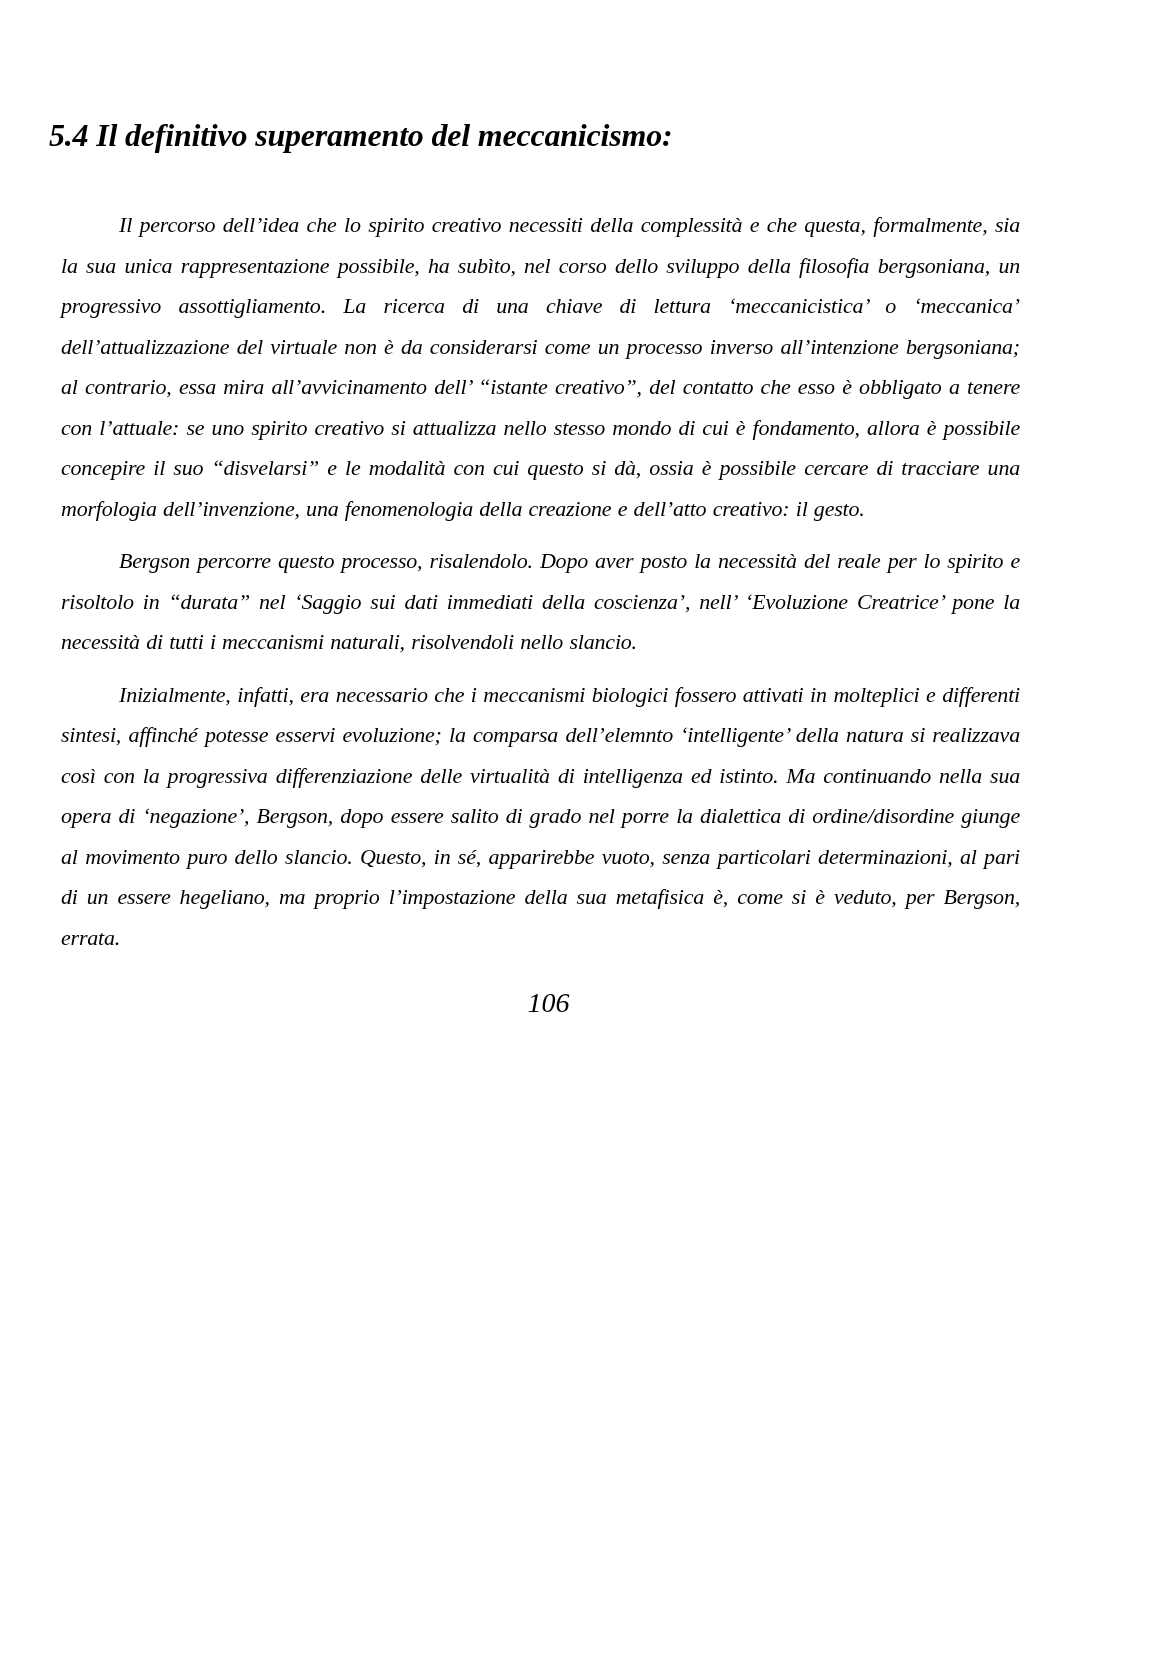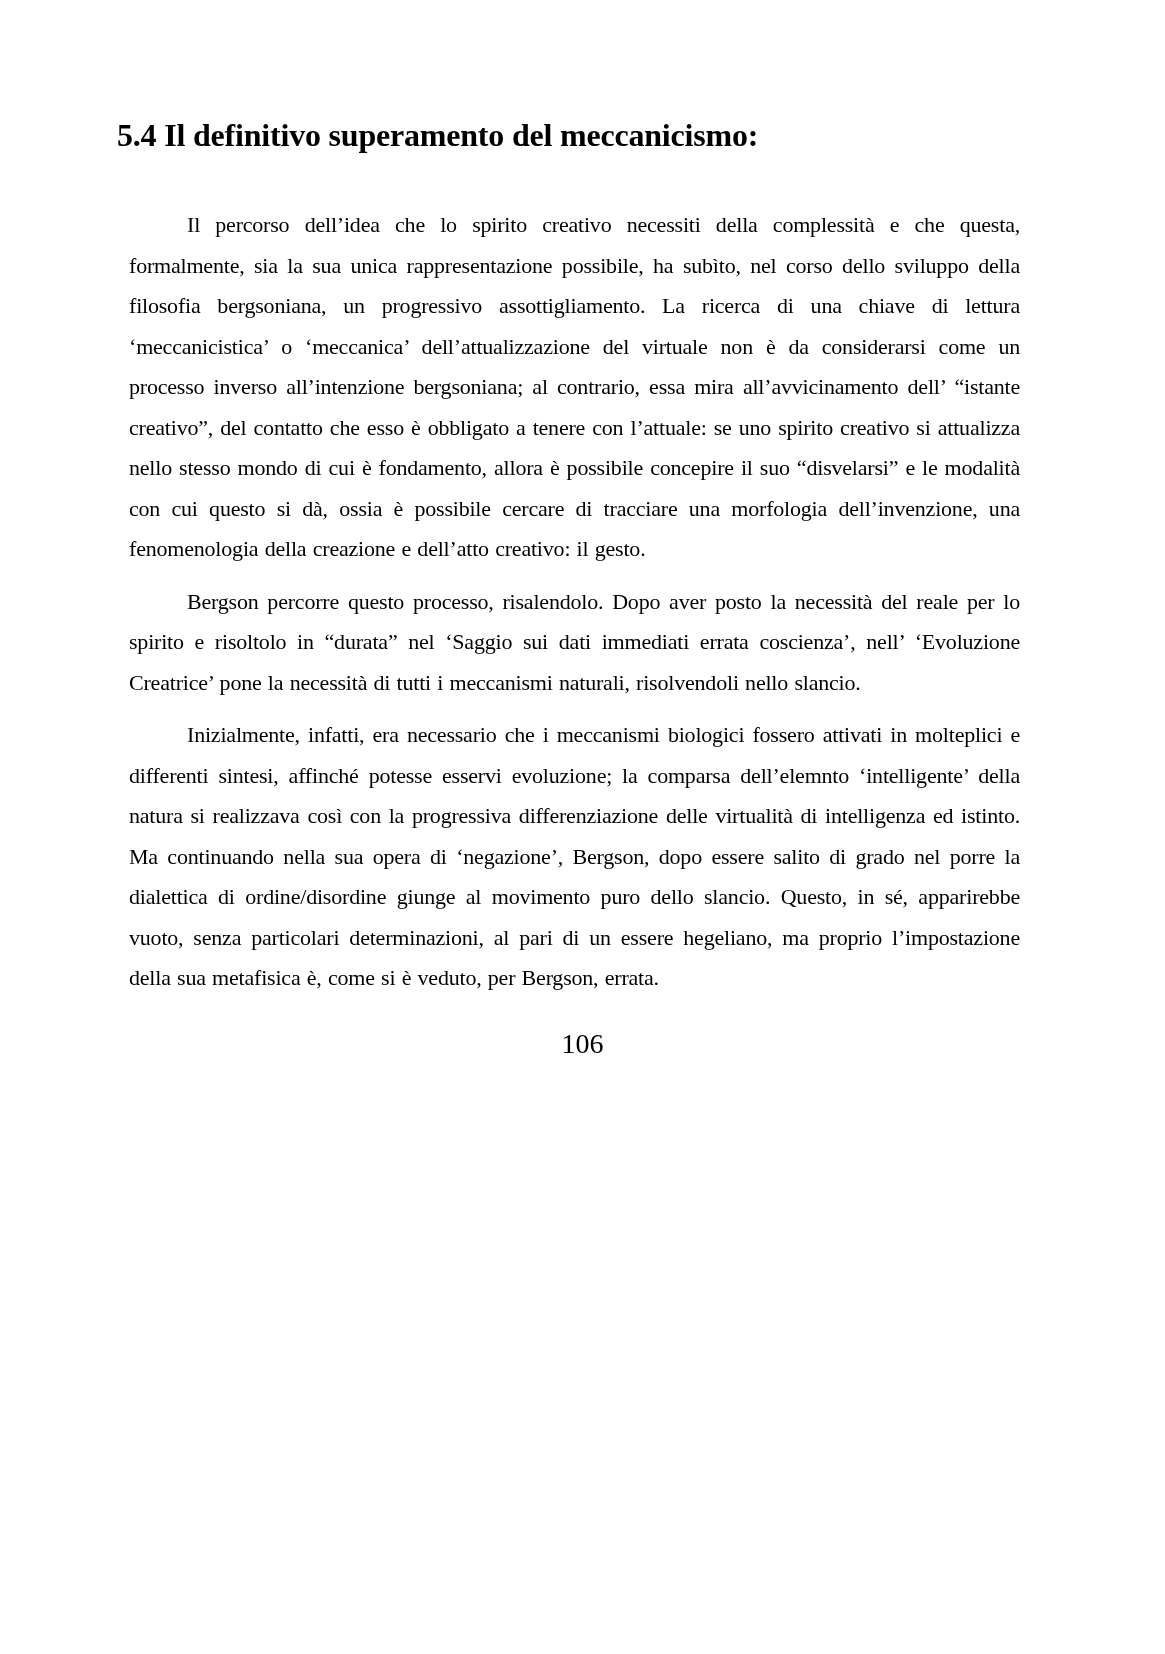--- a/index.html
+++ b/index.html
@@ -11,22 +11,23 @@
     width: 1165px;
     height: 1654px;
     overflow: hidden;
     color: #000000;
     font-family: "Liberation Serif", "DejaVu Serif", serif;
   }
   .page {
     box-sizing: border-box;
     width: 1165px;
     height: 1654px;
-    padding: 112px 133px 0 117px;
+    padding: 112px 133px 0 49px;
     background: #ffffff;
+    font-style: italic;
   }
   .heading {
     margin: 0 0 46px 0;
     font-size: 32px;
     font-weight: bold;
     line-height: 47px;
     letter-spacing: -0.2px;
   }
   .heading .hline {
     display: block;
@@ -51,19 +52,19 @@
 <body>
 
 <div class="page">
 
   <h2 class="heading">
     <span class="hline">5.4 Il definitivo superamento del meccanicismo:</span>
   </h2>
 
   <p class="body-para">Il percorso dell’idea che lo spirito creativo necessiti della complessità e che questa, formalmente, sia la sua unica rappresentazione possibile, ha subìto, nel corso dello sviluppo della filosofia bergsoniana, un progressivo assottigliamento. La ricerca di una chiave di lettura ‘meccanicistica’ o ‘meccanica’ dell’attualizzazione del virtuale non è da considerarsi come un processo inverso all’intenzione bergsoniana; al contrario, essa mira all’avvicinamento dell’ “istante creativo”, del contatto che esso è obbligato a tenere con l’attuale: se uno spirito creativo si attualizza nello stesso mondo di cui è fondamento, allora è possibile concepire il suo “disvelarsi” e le modalità con cui questo si dà, ossia è possibile cercare di tracciare una morfologia dell’invenzione, una fenomenologia della creazione e dell’atto creativo: il gesto.</p>
 
-  <p class="body-para">Bergson percorre questo processo, risalendolo. Dopo aver posto la necessità del reale per lo spirito e risoltolo in “durata” nel ‘Saggio sui dati immediati errata coscienza’, nell’ ‘Evoluzione Creatrice’ pone la necessità di tutti i meccanismi naturali, risolvendoli nello slancio.</p>
+  <p class="body-para">Bergson percorre questo processo, risalendolo. Dopo aver posto la necessità del reale per lo spirito e risoltolo in “durata” nel ‘Saggio sui dati immediati della coscienza’, nell’ ‘Evoluzione Creatrice’ pone la necessità di tutti i meccanismi naturali, risolvendoli nello slancio.</p>
 
   <p class="body-para">Inizialmente, infatti, era necessario che i meccanismi biologici fossero attivati in molteplici e differenti sintesi, affinché potesse esservi evoluzione; la comparsa dell’elemnto ‘intelligente’ della natura si realizzava così con la progressiva differenziazione delle virtualità di intelligenza ed istinto. Ma continuando nella sua opera di ‘negazione’, Bergson, dopo essere salito di grado nel porre la dialettica di ordine/disordine giunge al movimento puro dello slancio. Questo, in sé, apparirebbe vuoto, senza particolari determinazioni, al pari di un essere hegeliano, ma proprio l’impostazione della sua metafisica è, come si è veduto, per Bergson, errata.</p>
 
   <div class="page-number">106</div>
 
 </div>
 
 </body></html>

